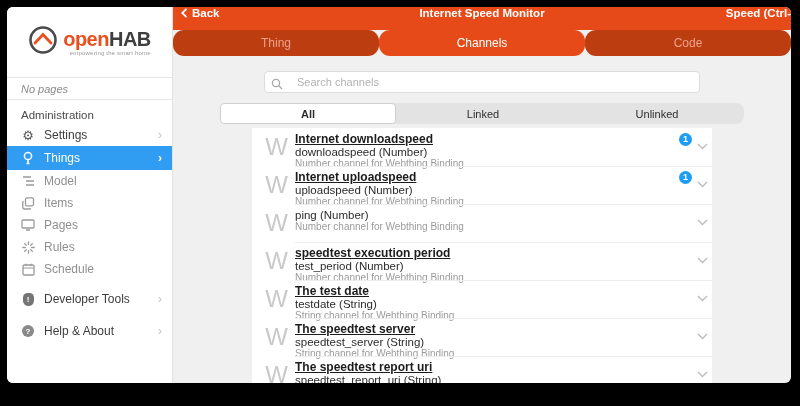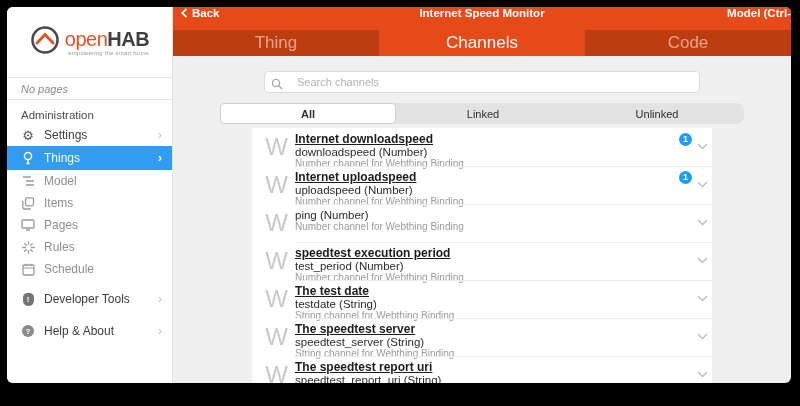--- a/index.html
+++ b/index.html
@@ -9,21 +9,21 @@
             background:#f0f0f1; border-radius:6px; overflow:hidden; }
 
   
   .sidebar { position:absolute; left:0; top:0; bottom:0; width:166px; background:#fff;
              border-right:1px solid #e2e2e2; }
   .logo-block { height:71px; display:flex; align-items:center; justify-content:center;
                 border-bottom:1px solid #e6e6e6; }
   .logo-inner { display:flex; align-items:center; gap:5px; }
   .logo-text { display:flex; flex-direction:column; line-height:1; }
   .brand { font-size:20px; letter-spacing:-0.5px; }
-  .brand .open { color:#e8501e; font-weight:400; }
+  .brand .open { color:#e8501e; font-weight:700; }
   .brand .hab { color:#3f3f3f; font-weight:600; }
   .tagline { font-size:6px; color:#9a9a9a; text-align:right; margin-top:1px; letter-spacing:0.2px; }
 
   .no-pages { height:22px; line-height:22px; padding-left:14px; font-style:italic;
               font-size:11px; color:#8a8a8a; border-bottom:1px solid #e6e6e6; }
   .section-label { padding:9px 0 2px 14px; font-size:11.5px; color:#4c4c4c; height:24px; }
 
   .nav-item { position:relative; height:22px; display:flex; align-items:center;
               padding-left:13px; font-size:12px; color:#3d3d3d; cursor:pointer; }
   .nav-item.sub { color:#8f8f8f; }
@@ -43,22 +43,22 @@
   .main { position:absolute; left:166px; right:0; top:0; bottom:0; }
   .topbar { height:23px; background:#e64a19; display:flex; align-items:flex-start; position:relative; }
   .back-btn { display:flex; align-items:center; gap:4px; color:#fff; font-size:11.5px;
               font-weight:700; padding-left:8px; cursor:pointer; }
   .topbar-title { position:absolute; left:0; right:0; text-align:center; color:#fff;
                   font-size:11.5px; font-weight:700; pointer-events:none; }
   .save-btn { position:absolute; right:0px; color:#fff; font-size:11.5px; font-weight:700;
               white-space:nowrap; cursor:pointer; }
 
   .tabbar { height:26px; display:flex; }
-  .tab { flex:1; display:flex; align-items:center; justify-content:center; font-size:17px;
-         background:#bc3d10; color:#eda28d; cursor:pointer; }
+  .tab { flex:1; display:flex; align-items:center; justify-content:center; font-size:12px;
+         background:#bc3d10; color:#eda28d; cursor:pointer;border-radius:11px; }
   .tab.active { background:#e64a19; color:#fff; }
 
   .content { position:absolute; left:0; right:0; top:49px; bottom:0; }
 
   .search-wrap { width:436px; margin:15px auto 0; position:relative; }
   .search-input { width:100%; height:22px; border:1px solid #dcdcdc; border-radius:4px;
                   background:#fff; font-size:11px; color:#444; padding-left:32px; outline:none;
                   font-family:"Liberation Sans", sans-serif; }
   .search-input::placeholder { color:#b2b2b2; }
   .search-icon { position:absolute; left:7px; top:5px; }
@@ -206,21 +206,21 @@
   <div class="main">
 
     <div class="topbar">
       <span class="back-btn">
         <svg width="7" height="10" viewBox="0 0 7 10">
             <polyline points="5.5,0.8 1.2,5 5.5,9.2" fill="none" stroke="#fff" stroke-width="1.8"></polyline>
           </svg>
         <span>Back</span>
       </span>
       <span class="topbar-title">Internet Speed Monitor</span>
-      <span class="save-btn">Model (Ctrl-</span>
+      <span class="save-btn">Speed (Ctrl-</span>
     </div>
 
     <div class="tabbar">
       <div class="tab">Thing</div>
       <div class="tab active">Channels</div>
       <div class="tab">Code</div>
     </div>
 
     <div class="content">
 

